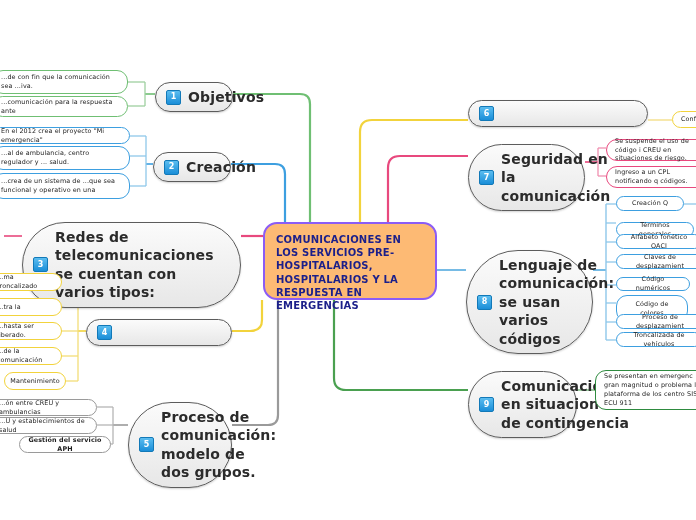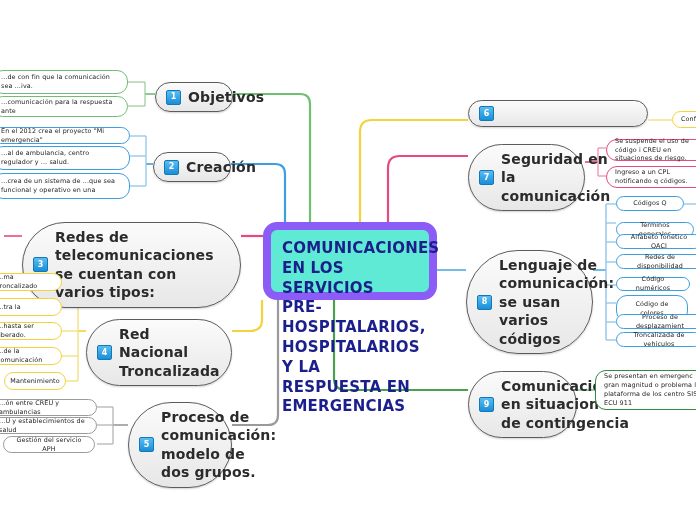--- a/index.html
+++ b/index.html
@@ -22,27 +22,27 @@
     left: 0; top: 0;
     width: 696px;
     height: 520px;
     pointer-events: none;
   }
 
   
   .central {
     position: absolute;
     box-sizing: border-box;
-    background: #5eead4;
-    border: 8px solid #8b5cf6;
+    background: #fdba74;
+    border: 2px solid #8b5cf6;
     border-radius: 14px;
     padding: 9px 11px;
     color: #1b1f8a;
     font-weight: bold;
-    font-size: 15px;
+    font-size: 10px;
     line-height: 1.32;
     letter-spacing: .2px;
   }
 
   
   .pill {
     position: absolute;
     box-sizing: border-box;
     display: flex;
     align-items: center;
@@ -197,21 +197,20 @@
     <span>...crea de un sistema de ...que sea funcional y operativo en una</span>
   </div>
 
   <div class="pill" style="left:22px; top:222px; width:219px;">
     <span class="badge">3</span>
     <span class="label">Redes de telecomunicaciones se cuentan con varios tipos:</span>
   </div>
 
   <div class="pill" style="left:86px; top:319px; width:146px;">
     <span class="badge">4</span>
-    <span class="label">Red Nacional Troncalizada</span>
   </div>
   <div class="leaf yellow" style="left:-12px; top:273px; width:74px; height:18px;">
     <span>...ma troncalizado</span>
   </div>
   <div class="leaf yellow" style="left:-12px; top:298px; width:74px; height:18px;">
     <span>...tra la</span>
   </div>
   <div class="leaf yellow" style="left:-12px; top:322px; width:74px; height:18px;">
     <span>...hasta ser liberado.</span>
   </div>
@@ -225,21 +224,21 @@
   <div class="pill" style="left:128px; top:402px; width:104px;">
     <span class="badge">5</span>
     <span class="label">Proceso de comunicación: modelo de dos grupos.</span>
   </div>
   <div class="leaf grey" style="left:-10px; top:399px; width:107px; height:17px;">
     <span>...ón entre CREU y ambulancias</span>
   </div>
   <div class="leaf grey" style="left:-10px; top:417px; width:107px; height:17px;">
     <span>...U y establecimientos de salud</span>
   </div>
-  <div class="leaf grey center" style="left:3px; top:436px; width:92px; height:17px;">
+  <div class="leaf grey center" style="left:19px; top:436px; width:92px; height:17px;font-weight:bold;">
     <span>Gestión del servicio APH</span>
   </div>
 
   <div class="pill" style="left:468px; top:100px; width:180px;">
     <span class="badge">6</span>
   </div>
   <div class="leaf yellow" style="left:672px; top:111px; width:44px; height:17px;">
     <span>Confi</span>
   </div>
 
@@ -252,30 +251,30 @@
   </div>
   <div class="leaf pink" style="left:606px; top:166px; width:104px; height:22px;">
     <span>Ingreso a un CPL notificando q códigos.</span>
   </div>
 
   <div class="pill" style="left:466px; top:250px; width:127px;">
     <span class="badge">8</span>
     <span class="label">Lenguaje de comunicación: se usan varios códigos</span>
   </div>
   <div class="leaf blue center" style="left:616px; top:196px; width:68px; height:15px;">
-    <span>Códigos Q</span>
+    <span>Creación Q</span>
   </div>
   <div class="leaf blue center" style="left:616px; top:222px; width:78px; height:15px;">
     <span>Términos generales</span>
   </div>
   <div class="leaf blue center" style="left:616px; top:234px; width:86px; height:15px;">
     <span>Alfabeto fonético OACI</span>
   </div>
   <div class="leaf blue center" style="left:616px; top:254px; width:88px; height:15px;">
-    <span>Redes de disponibilidad</span>
+    <span>Claves de desplazamient</span>
   </div>
   <div class="leaf blue center" style="left:616px; top:277px; width:74px; height:14px;">
     <span>Código numéricos</span>
   </div>
   <div class="leaf blue center" style="left:616px; top:295px; width:72px; height:27px;">
     <span>Código de colores</span>
   </div>
   <div class="leaf blue center" style="left:616px; top:314px; width:88px; height:15px;">
     <span>Proceso de desplazamient</span>
   </div>

